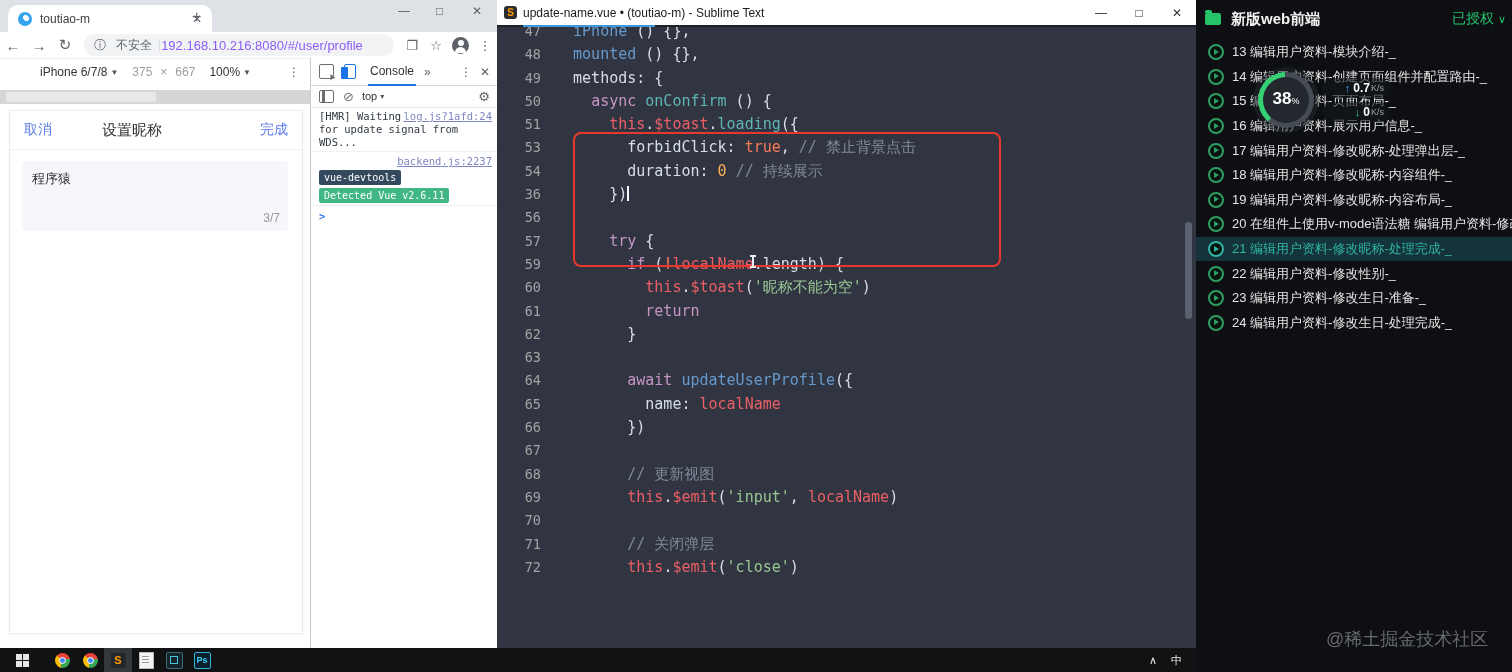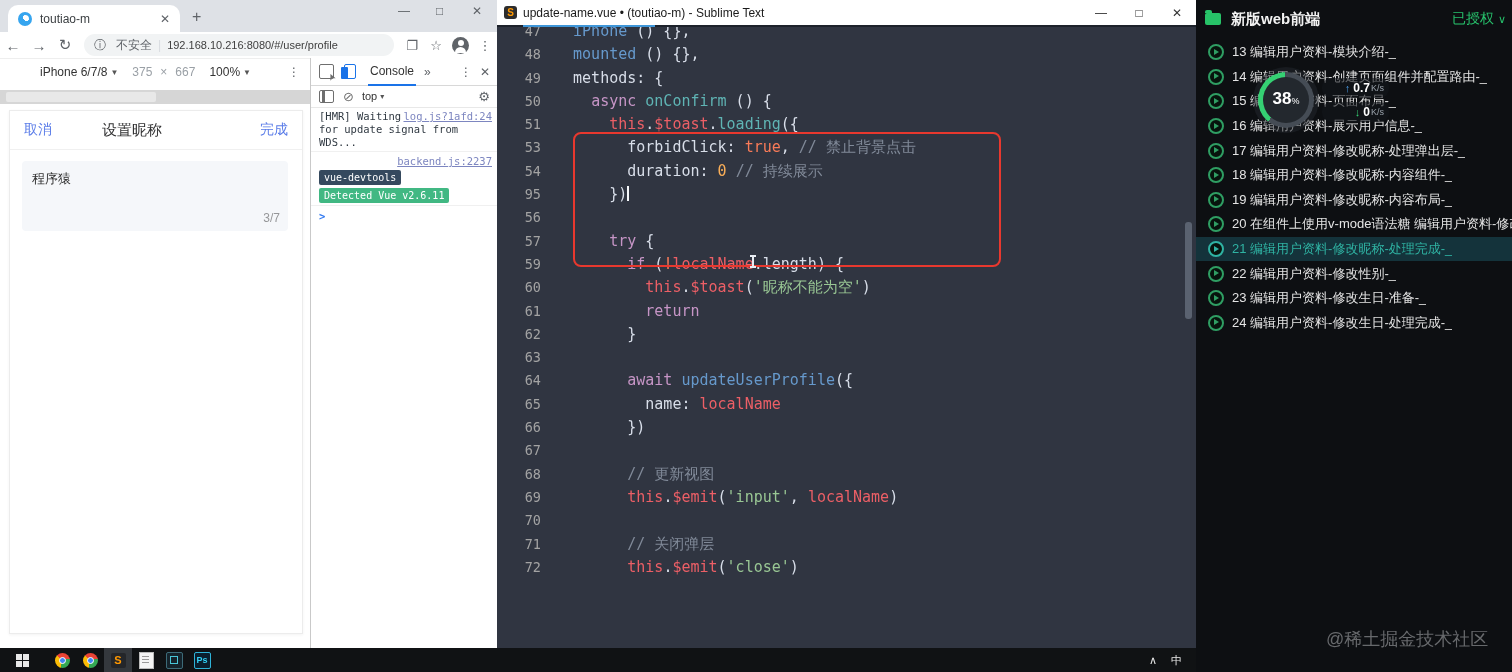--- a/index.html
+++ b/index.html
@@ -3,32 +3,32 @@
 <meta charset="utf-8">
 <style>
   html,body{margin:0;padding:0;background:#000;}
   body{width:1512px;height:672px;position:relative;overflow:hidden;
        font-family:"Liberation Sans","DejaVu Sans",sans-serif;-webkit-font-smoothing:antialiased;}
   .abs{position:absolute;}
 
   
   .chrome{left:0;top:0;width:497px;height:648px;background:#fff;}
   .tabstrip{left:0;top:0;width:497px;height:32px;background:#dee1e6;}
-  .btab{left:8px;top:5px;width:172px;height:27px;background:#fff;border-radius:10px 10px 0 0;display:flex;align-items:center;}
+  .btab{left:8px;top:5px;width:204px;height:27px;background:#fff;border-radius:10px 10px 0 0;display:flex;align-items:center;}
   .favicon{width:14px;height:14px;border-radius:50%;background:#36a5ef;margin-left:10px;flex:none;position:relative;}
   .favicon::after{content:"";position:absolute;left:3px;top:3px;width:8px;height:8px;border-radius:50%;background:radial-gradient(circle at 70% 30%,#fff 0 45%,transparent 46%);}
   .btab-title{font-size:12px;color:#3c4043;margin-left:8px;flex:1;white-space:nowrap;overflow:hidden;}
   .tab-x{color:#5f6368;font-size:12px;margin-right:10px;cursor:default;}
   .newtab{left:192px;top:8px;font-size:16px;color:#5f6368;}
   .winctrl{top:4px;font-size:12px;color:#5f6368;}
   .toolbar{left:0;top:32px;width:497px;height:26px;background:#fff;display:flex;align-items:center;}
   .navic{color:#5f6368;font-size:15px;width:26px;text-align:center;}
   .omnibox{height:22px;background:#f1f3f4;border-radius:12px;flex:1;display:flex;align-items:center;margin:0 6px;overflow:hidden;}
   .sec{color:#5f6368;font-size:12px;margin-left:10px;white-space:nowrap;}
-  .url{color:#404040;font-size:11px;margin-left:6px;white-space:nowrap;}
+  .url{color:#8b5cf6;font-size:13px;white-space:nowrap;}
   .sep{color:#dadce0;margin-left:6px;font-size:12px;}
   .tbic{color:#5f6368;font-size:13px;width:24px;text-align:center;flex:none;}
   .avatar{width:17px;height:17px;border-radius:50%;background:#5f6368;position:relative;flex:none;margin:0 4px;}
   .avatar::before{content:"";position:absolute;left:5.5px;top:3px;width:6px;height:6px;border-radius:50%;background:#fff;}
   .avatar::after{content:"";position:absolute;left:3px;top:10px;width:11px;height:6px;border-radius:6px 6px 0 0;background:#fff;}
 
   .devicebar{left:0;top:58px;width:310px;height:26px;background:#fff;border-bottom:1px solid #dfe1e3;border-top:1px solid #eee;display:flex;align-items:center;font-size:12px;color:#333;}
   .dim{color:#9aa0a6;}
   .devicebar .gap{margin-left:14px;}
   .caret-s{font-size:8px;color:#555;margin-left:3px;}
@@ -290,21 +290,21 @@
         </div>
         <div class="cl">
           <span class="ln">53</span>
           <span class="ct"><span class="tk-wh">        forbidClick: </span><span class="tk-or">true</span><span class="tk-wh">, </span><span class="tk-cm">// 禁止背景点击</span></span>
         </div>
         <div class="cl">
           <span class="ln">54</span>
           <span class="ct"><span class="tk-wh">        duration: </span><span class="tk-nu">0</span><span class="tk-wh"> </span><span class="tk-cm">// 持续展示</span></span>
         </div>
         <div class="cl">
-          <span class="ln">95</span>
+          <span class="ln">36</span>
           <span class="ct"><span class="tk-wh">      })</span><span class="icaret"></span></span>
         </div>
         <div class="cl">
           <span class="ln">56</span>
           <span class="ct"></span>
         </div>
         <div class="cl">
           <span class="ln">57</span>
           <span class="ct"><span class="tk-wh">      </span><span class="tk-pu">try</span><span class="tk-wh"> {</span></span>
         </div>

